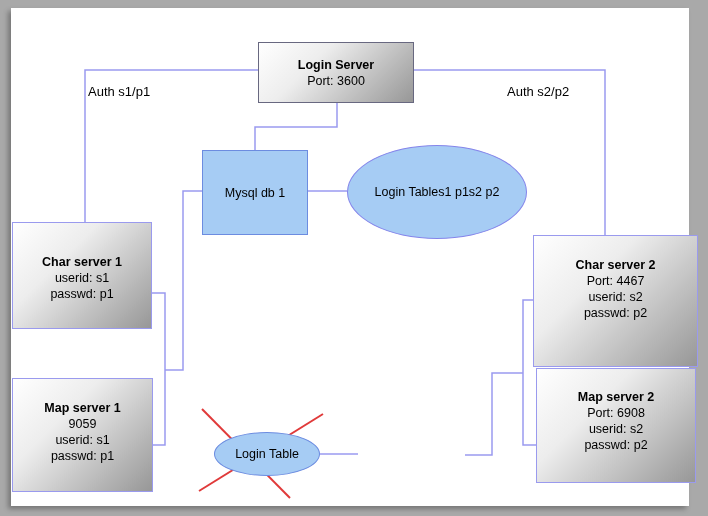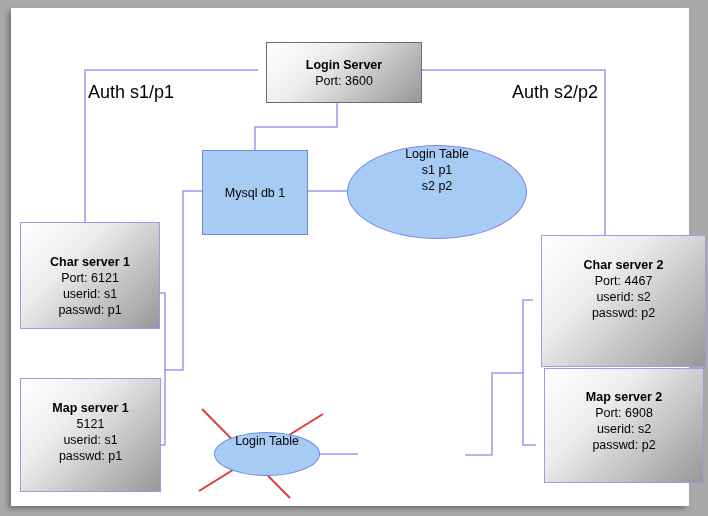--- a/index.html
+++ b/index.html
@@ -17,48 +17,47 @@
   .wires polyline,.wires line.wire{fill:none;stroke:#9a9af0;stroke-width:1.5}
   .wires line.redx{stroke:#e03a3a;stroke-width:2;fill:none}
 
   .node{
     position:absolute;box-sizing:border-box;text-align:center;
     font-size:12.5px;line-height:16px;
   }
   .gray{
     background:linear-gradient(135deg,#ffffff 0%,#ededed 35%,#979797 100%);
     border:1px solid #9a9aee;
-    margin-left:8px;
   }
   .dark-border{border:1px solid #686880}
   .blue{
     background:#a6ccf4;border:1px solid #6c8ce0;
     display:flex;align-items:center;justify-content:center;
   }
   .ellipse{
     background:#a6ccf4;border:1.5px solid #8585ea;border-radius:50%;
-    display:flex;flex-direction:column;align-items:center;
+    display:flex;align-items:center;justify-content:center;
   }
   .ellipse.small{border-color:#6c8ce0}
   .vcenter{display:flex;flex-direction:column;align-items:center;justify-content:center}
   .title{font-weight:bold}
-  .elabel{position:absolute;font-size:18px;line-height:16px}
+  .elabel{position:absolute;font-size:13px;line-height:16px}
 
   
   #login-server{left:247px;top:34px;width:156px;height:61px}
   #mysql-db-1{left:191px;top:142px;width:106px;height:85px}
   #login-table-main{left:336px;top:137px;width:180px;height:94px}
   #char-server-1{left:1px;top:214px;width:140px;height:107px;padding-top:31px}
   #map-server-1{left:1px;top:370px;width:141px;height:114px;padding-top:21px}
   #char-server-2{left:522px;top:227px;width:165px;height:132px;padding-top:21px}
   #map-server-2{left:525px;top:360px;width:160px;height:115px;padding-top:20px}
   #mysql-db-2{left:347px;top:404px;width:107px;height:78px}
   #login-table-crossed{left:203px;top:424px;width:106px;height:44px}
   #auth-left{left:77px;top:76px}
-  #auth-right{left:496px;top:76px;width:91px;text-align:right}
+  #auth-right{left:496px;top:76px;width:91px;text-align:left}
 </style>
 </head>
 <body>
 
 <div class="canvas">
 
   <svg class="wires" viewBox="0 0 678 498">
     <polyline points="247,62 74,62 74,214"></polyline>
     <polyline points="403,62 594,62 594,227"></polyline>
     <polyline points="326,95 326,119 244,119 244,142"></polyline>
@@ -85,28 +84,27 @@
   </div>
 
   <div class="node ellipse" id="login-table-main">
     <div>Login Table</div>
     <div>s1 p1</div>
     <div>s2 p2</div>
   </div>
 
   <div class="node gray" id="char-server-1">
     <div class="title">Char server 1</div>
-    <div>Port: 6121</div>
     <div>userid: s1</div>
     <div>passwd: p1</div>
   </div>
 
   <div class="node gray" id="map-server-1">
     <div class="title">Map server 1</div>
-    <div>5121</div>
+    <div>9059</div>
     <div>userid: s1</div>
     <div>passwd: p1</div>
   </div>
 
   <div class="node gray" id="char-server-2">
     <div class="title">Char server 2</div>
     <div>Port: 4467</div>
     <div>userid: s2</div>
     <div>passwd: p2</div>
   </div>

